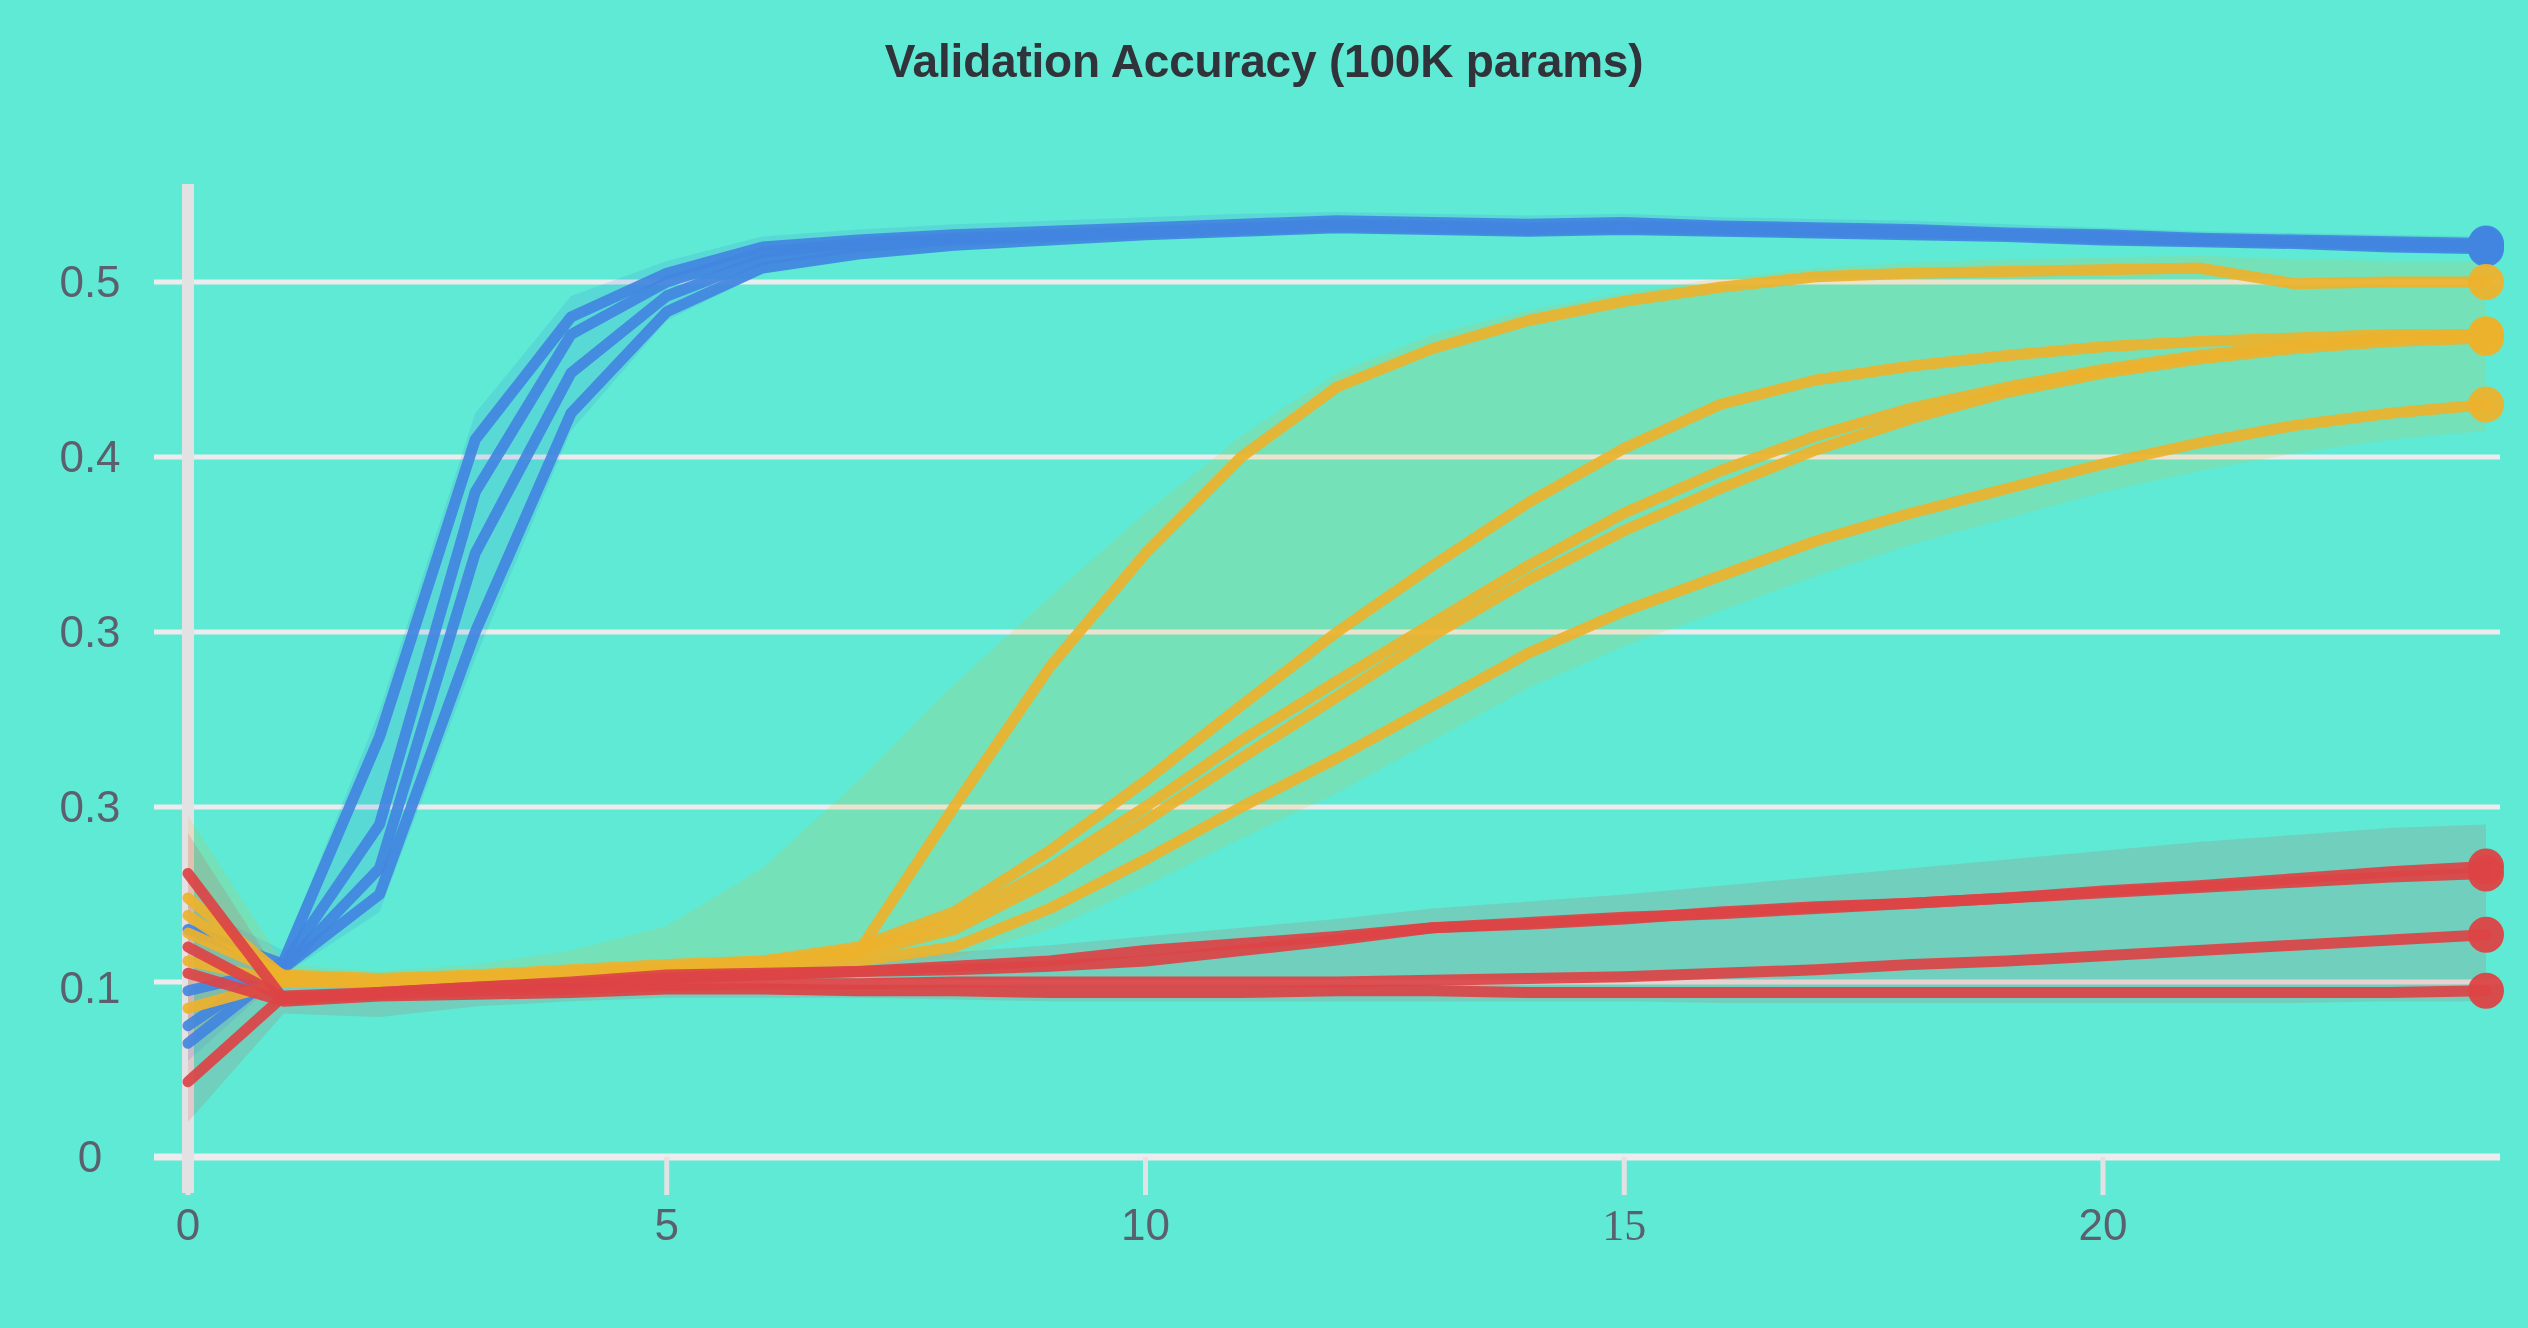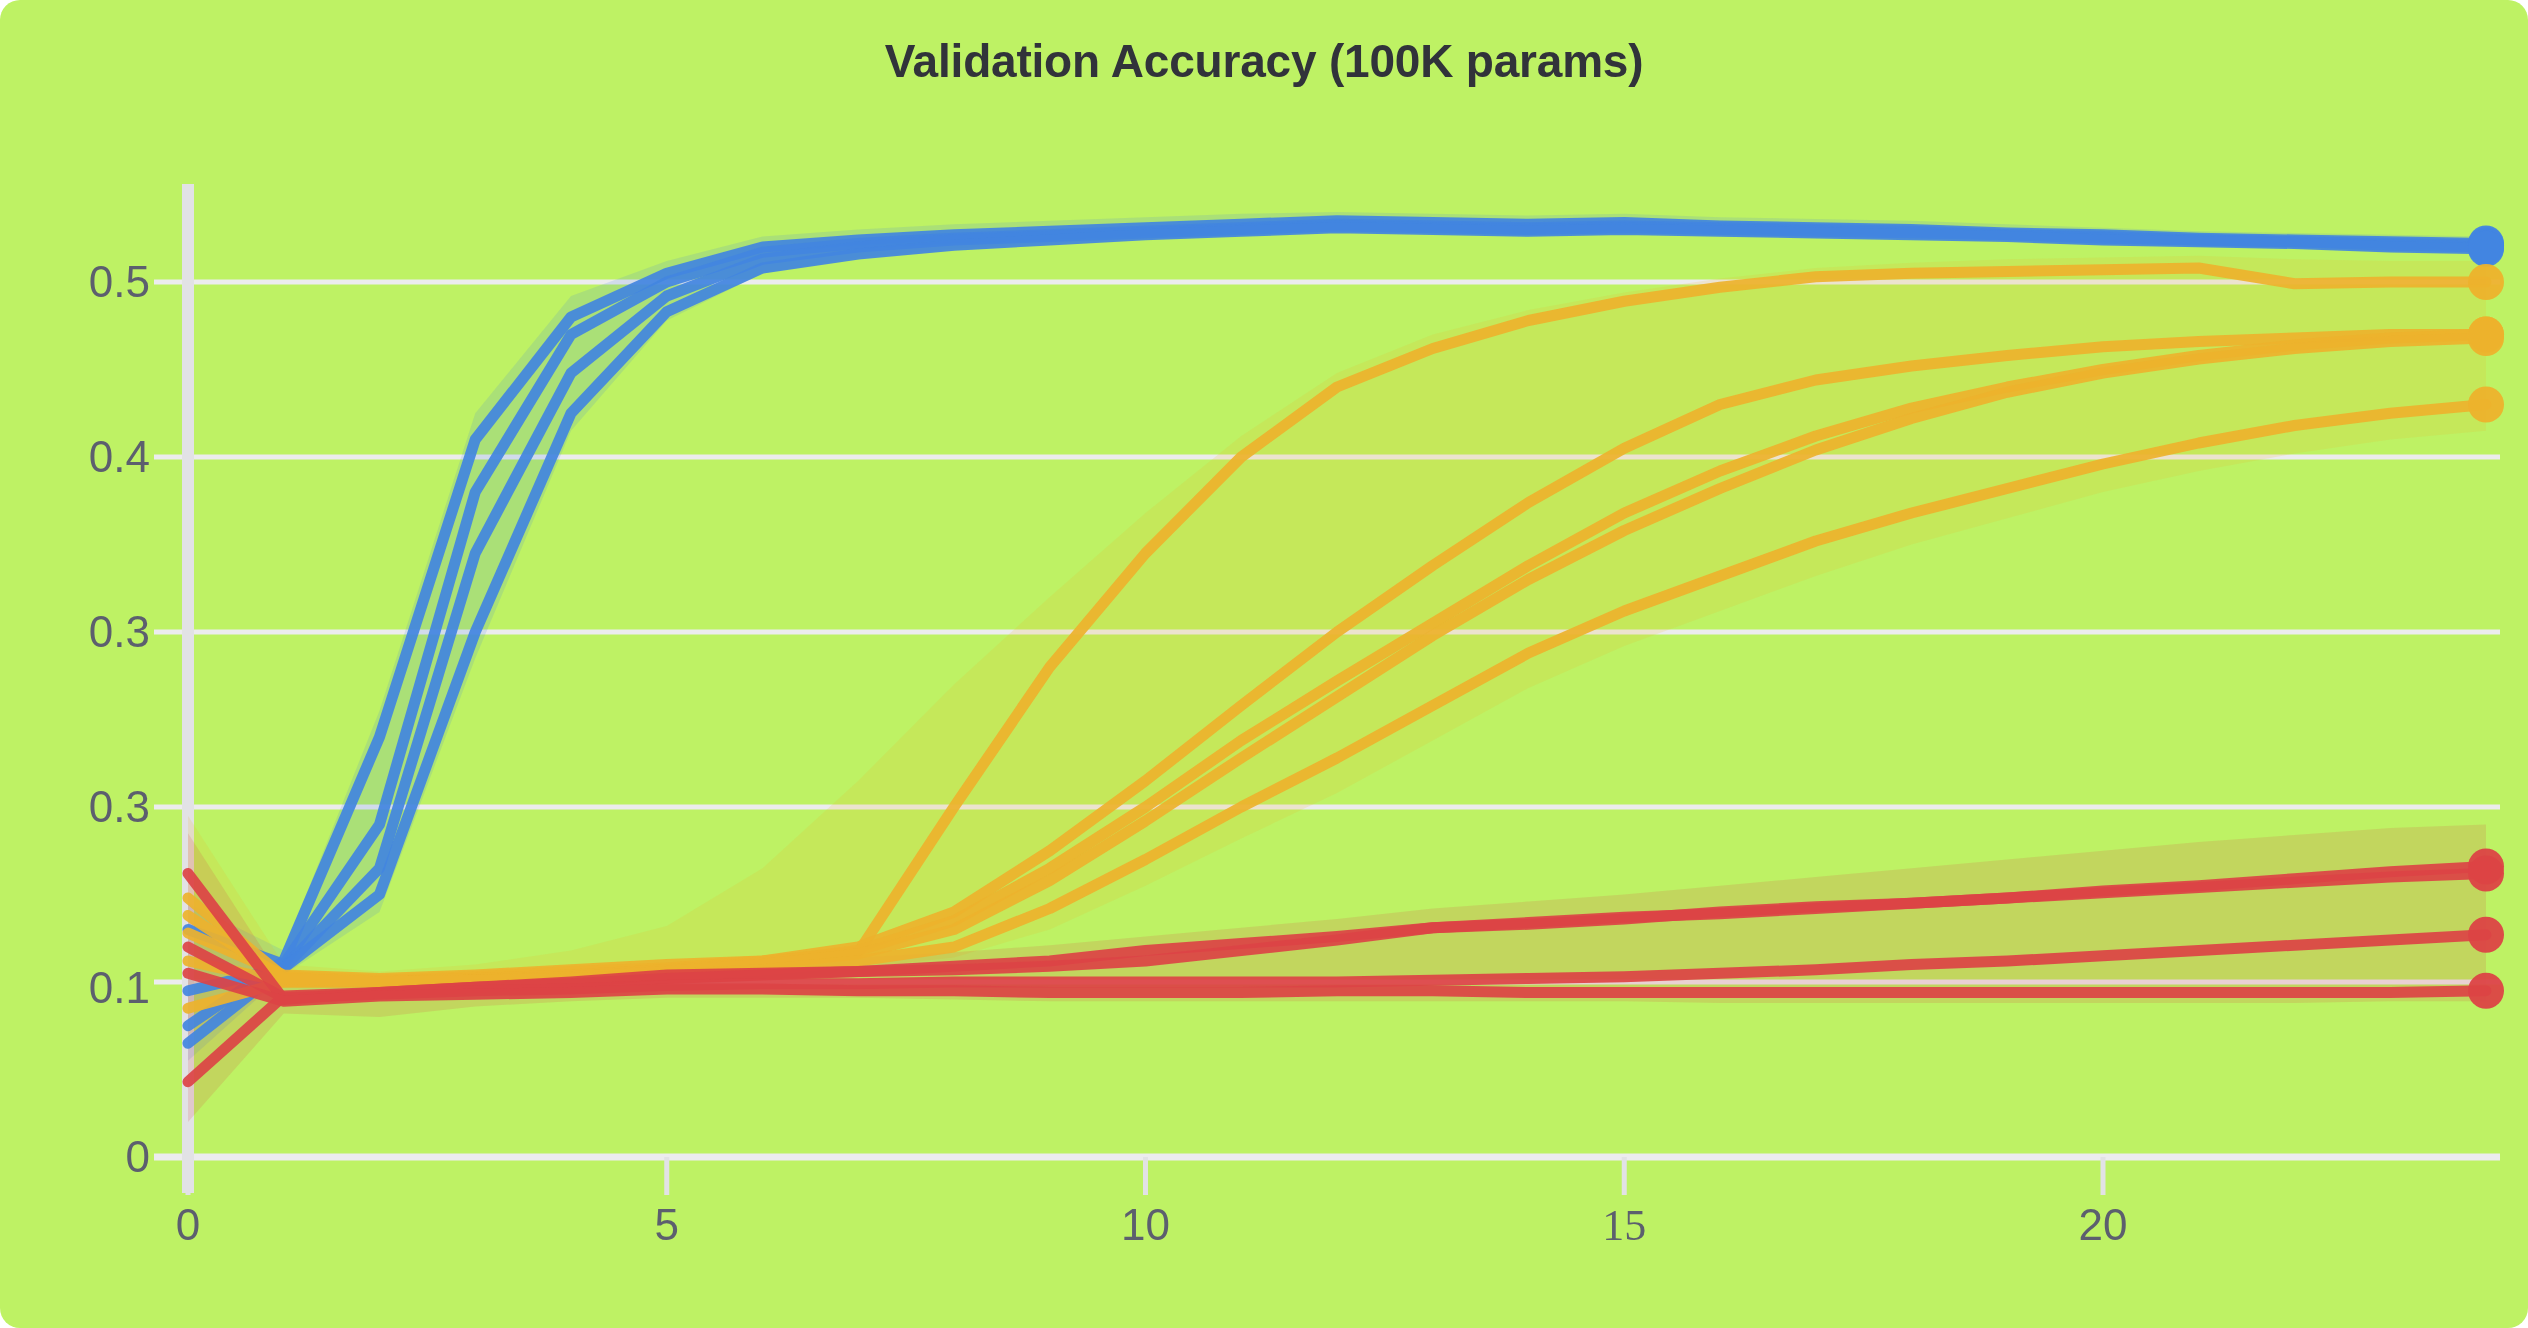--- a/index.html
+++ b/index.html
@@ -1,24 +1,24 @@
 <!DOCTYPE html>
 <html><head>
 <meta charset="utf-8">
 <style>
   html,body{margin:0;padding:0;background:#ffffff;}
   body{width:2528px;height:1328px;font-family:"Liberation Sans",sans-serif;overflow:hidden;}
-  #root{position:relative;width:2528px;height:1328px;background:#bef264;border-radius:20px;}
+  #root{position:relative;width:2528px;height:1328px;background:#5eead4;}
   #chart-title{
     position:absolute;left:0;top:34px;width:2528px;text-align:center;
     font-size:46px;font-weight:bold;color:#31333a;letter-spacing:-0.2px;
   }
   #plot{position:absolute;left:0;top:0;width:2528px;height:1328px;}
   .ytick-label{
-    position:absolute;right:2378px;width:120px;text-align:right;
+    position:absolute;right:2378px;width:120px;text-align:center;
     font-size:44px;color:#5c5f6e;transform:translateY(-50%);
   }
   .xtick-label{
     position:absolute;top:1200px;font-size:44px;color:#5c5f6e;
     transform:translateX(-50%);
   }
   #annotation{
     position:absolute;font-size:44px;color:#6d7080;white-space:nowrap;
   }
   svg{display:block;}

